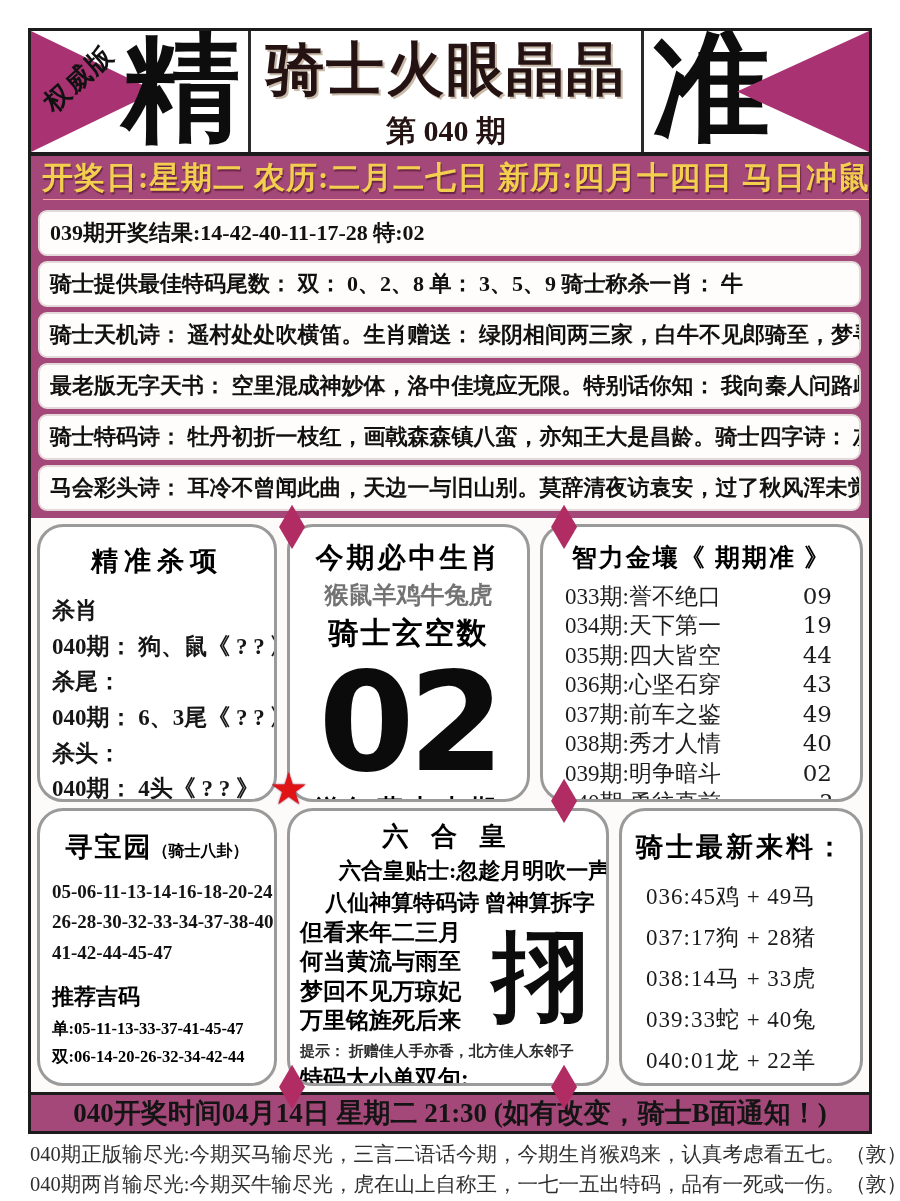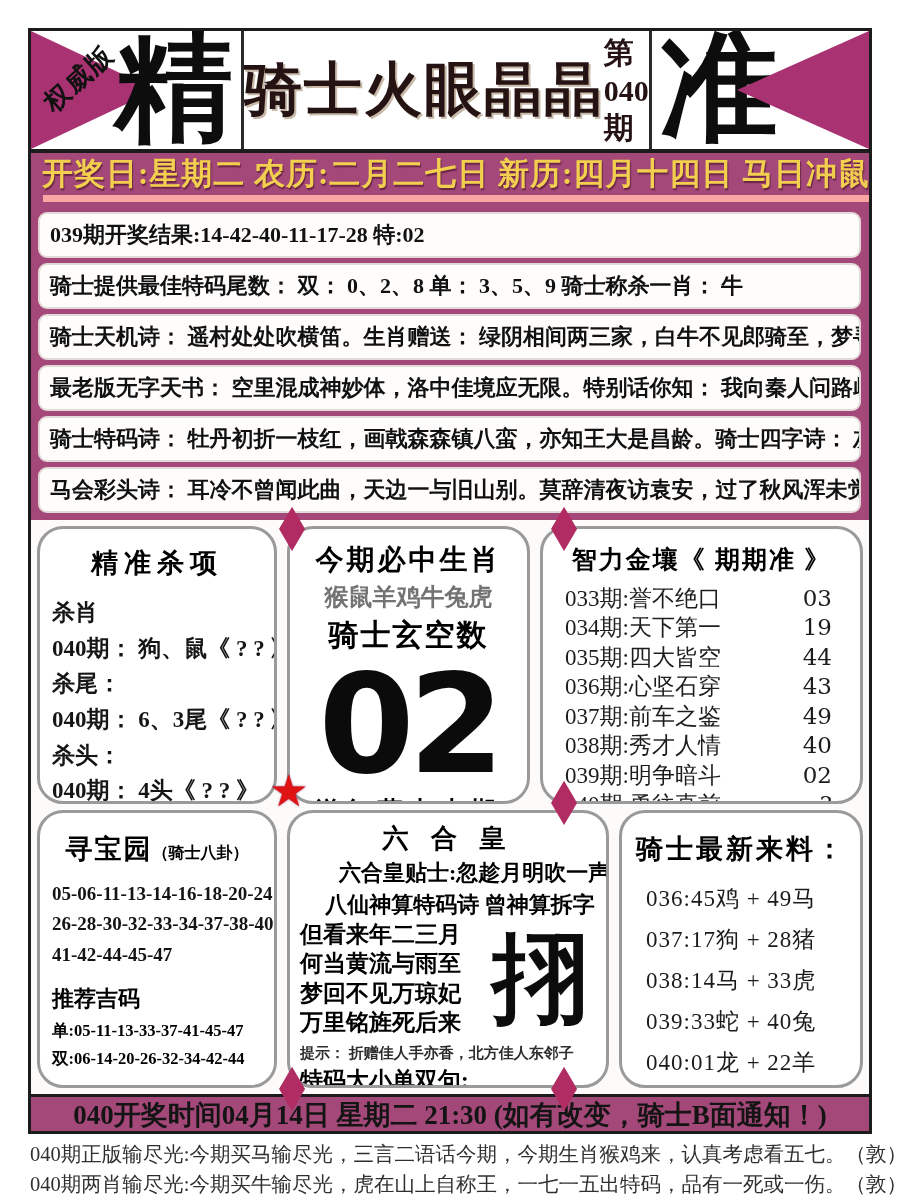--- a/index.html
+++ b/index.html
@@ -18,34 +18,34 @@
   .tri-right {
     position:absolute; left:0; top:0; width:125px; height:100%;
     background:#a93372; clip-path:polygon(0 0,100% 50%,0 100%);
   }
   .edition {
     position:absolute; left:6px; top:30px; transform:rotate(-42deg);
     font-size:26px; font-weight:bold; color:#111; letter-spacing:2px; white-space:nowrap;
   }
   .big-char { position:absolute; top:-4px; font-size:118px; font-weight:bold; color:#0d0d0d; line-height:1.05; }
   .header-left .big-char { right:8px; }
-  .header-center { flex:1; display:flex; flex-direction:row; align-items:center; justify-content:center; }
+  .header-center { flex:1; display:flex; flex-direction:column; align-items:center; justify-content:center; }
   .main-title { font-size:58px; font-weight:bold; color:#241312; letter-spacing:2px; white-space:nowrap;
     text-shadow:2px 2px 0 #c9b9a9; }
   .issue-no { font-size:30px; font-weight:bold; color:#241312; margin-top:2px; }
   .header-right { position:relative; width:228px; border-left:3px solid #2a2a2a; overflow:hidden; }
   .header-right .big-char { left:8px; }
   .tri-left {
     position:absolute; right:0; top:0; width:132px; height:100%;
     background:#a93372; clip-path:polygon(100% 0,0 50%,100% 100%);
   }
 
   
   .date-banner { height:62px; display:flex; align-items:center; justify-content:center;
-    border-bottom:7px solid #fca5a5;margin-left:12px; }
+    border-bottom:1px solid #fca5a5;margin-left:12px; }
   .date-banner span { font-size:31px; font-weight:bold; color:#f2cf4e; letter-spacing:1px;
     text-shadow:1px 2px 1px #6b2546; white-space:nowrap; }
 
   
   .rows { padding:5px 8px 2px 7px; }
   .info-row {
     background:#fffdfb; border:2px solid #e4d9d9; border-radius:9px;
     margin:5px 0; padding:6px 10px; font-size:22px; font-weight:bold; color:#111;
     white-space:nowrap; overflow:hidden;
   }
@@ -173,21 +173,21 @@
           <div class="z-list">猴鼠羊鸡牛兔虎</div>
           <div class="z-sub">骑士玄空数</div>
           <div class="z-num">02</div>
           <div class="z-foot">送红蓝中本期</div>
         </div>
 
         <div class="panel panel-idiom">
           <div class="p-title">智力金壤《 期期准 》</div>
           <div class="idiom-row">
             <span>033期:誉不绝口</span>
-            <span class="num">03</span>
+            <span class="num">09</span>
           </div>
           <div class="idiom-row">
             <span>034期:天下第一</span>
             <span class="num">19</span>
           </div>
           <div class="idiom-row">
             <span>035期:四大皆空</span>
             <span class="num">44</span>
           </div>
           <div class="idiom-row">

